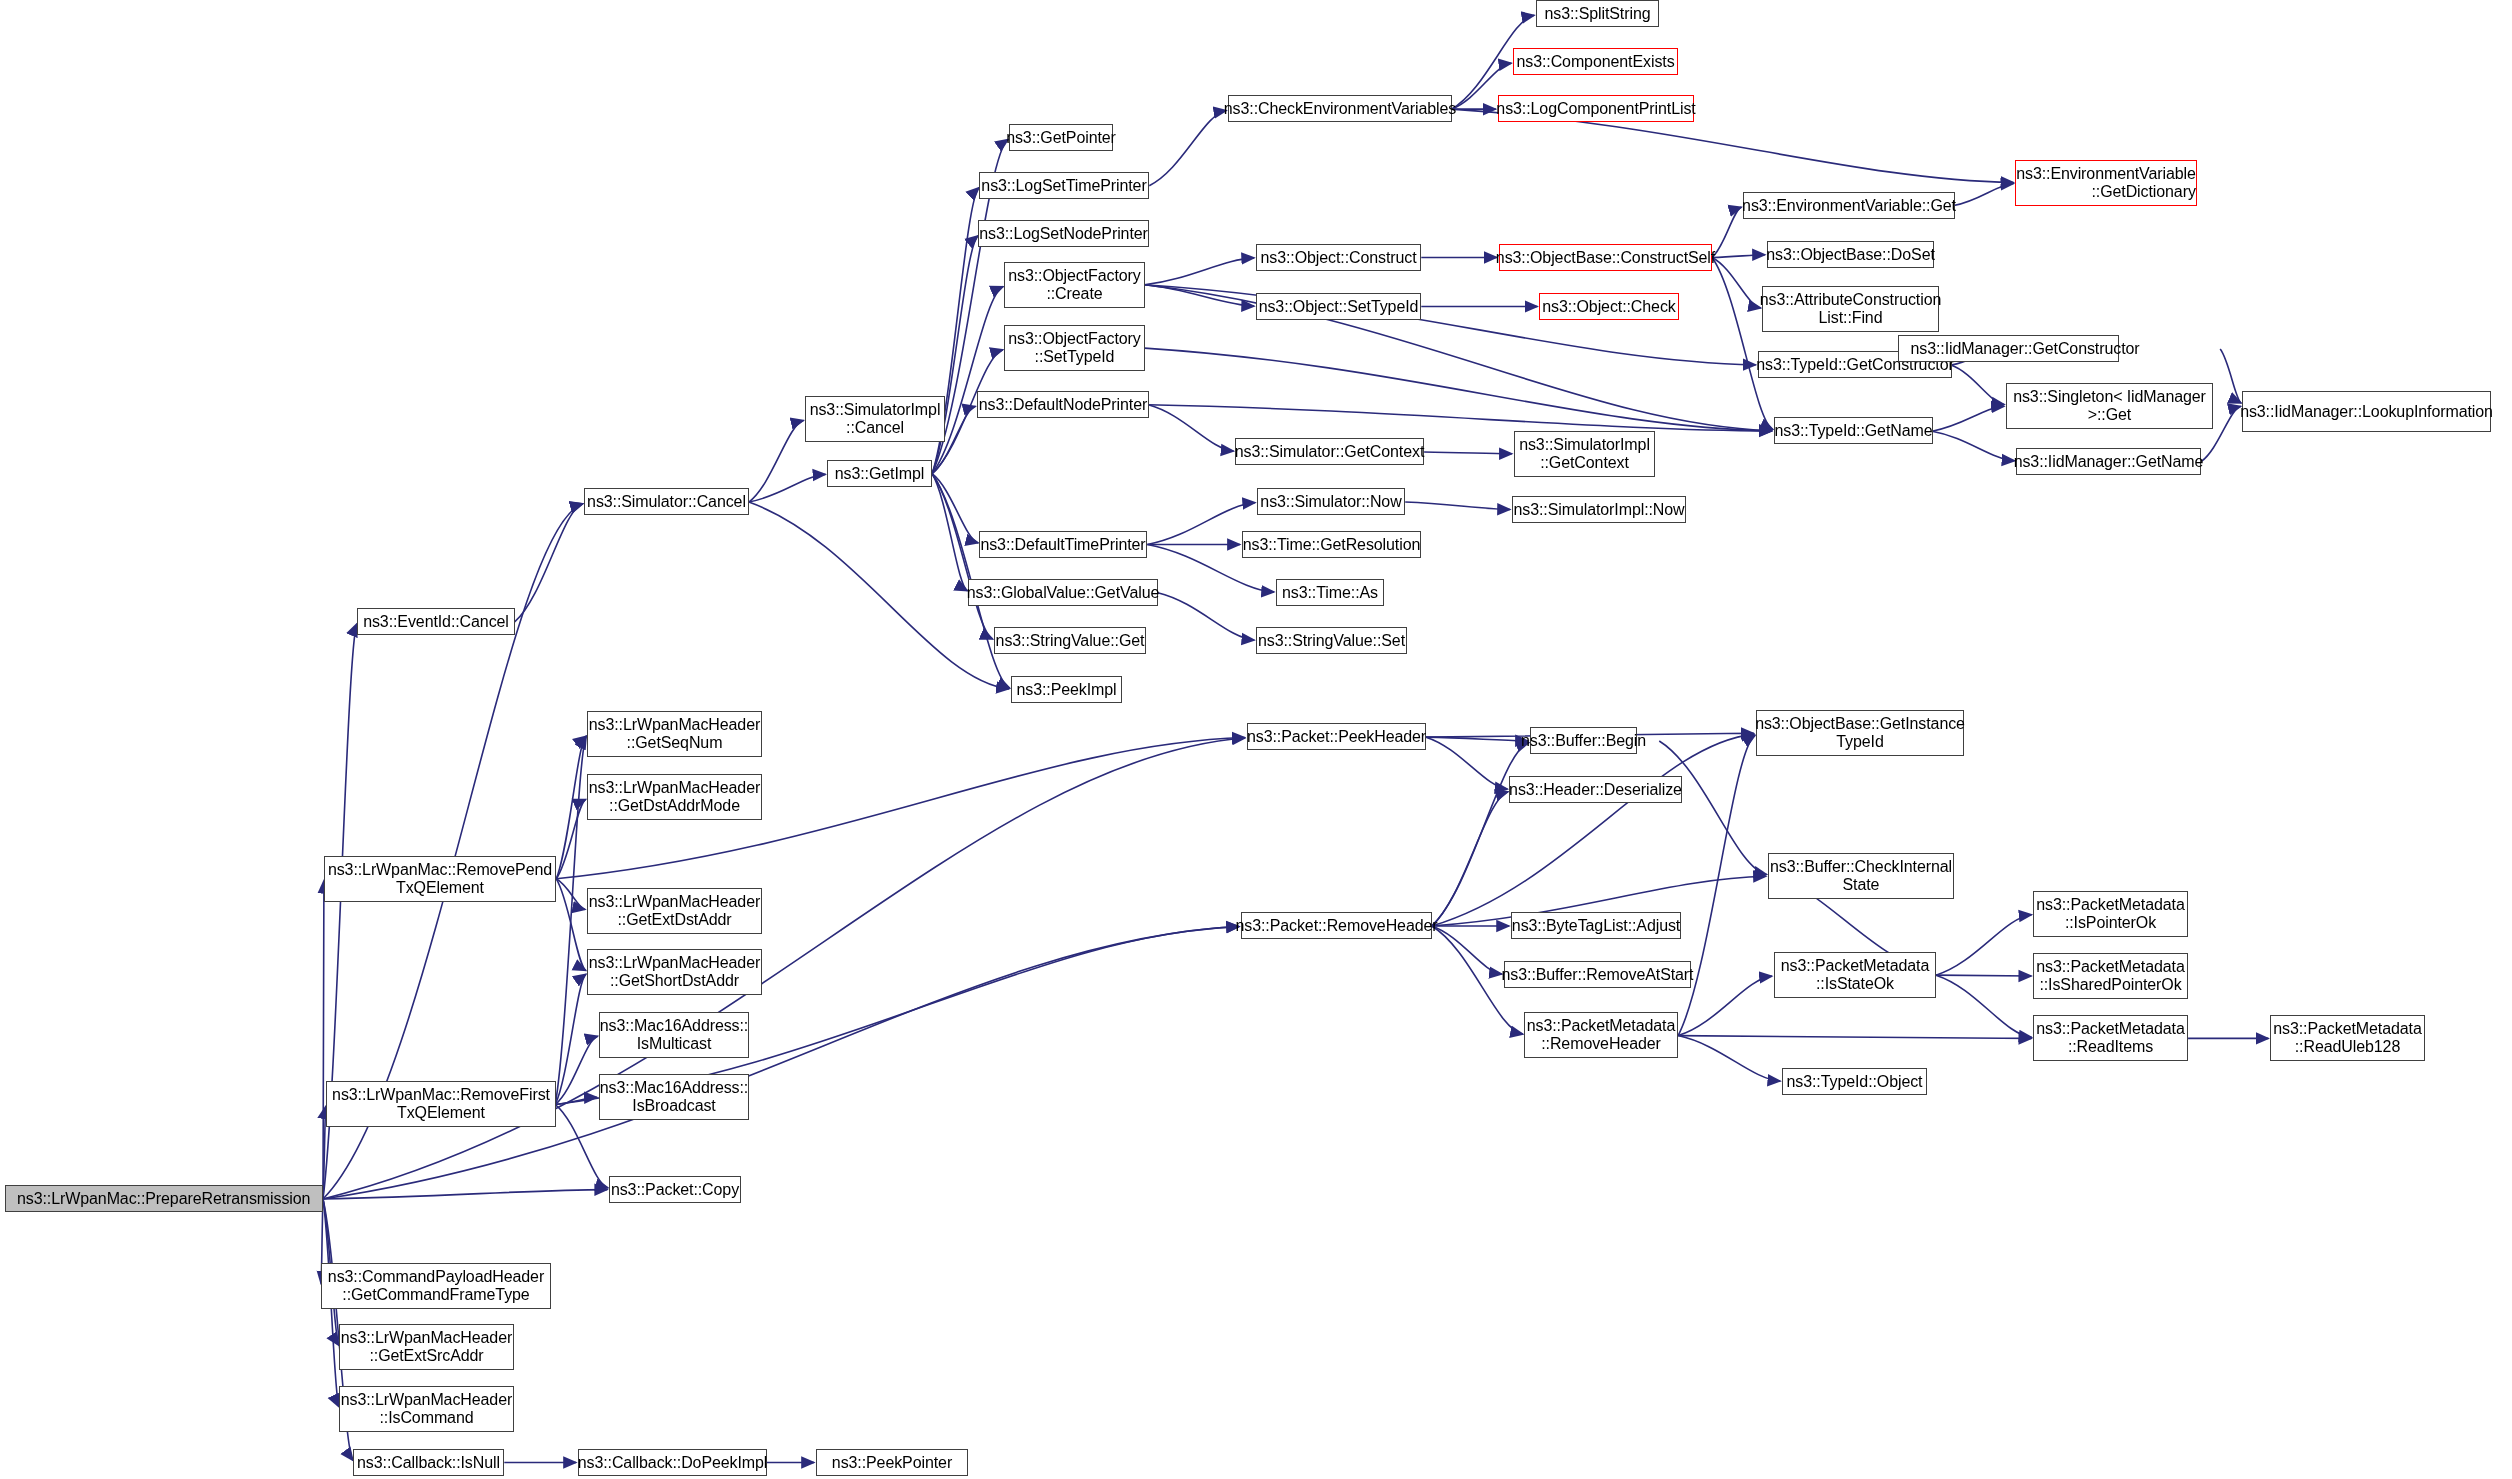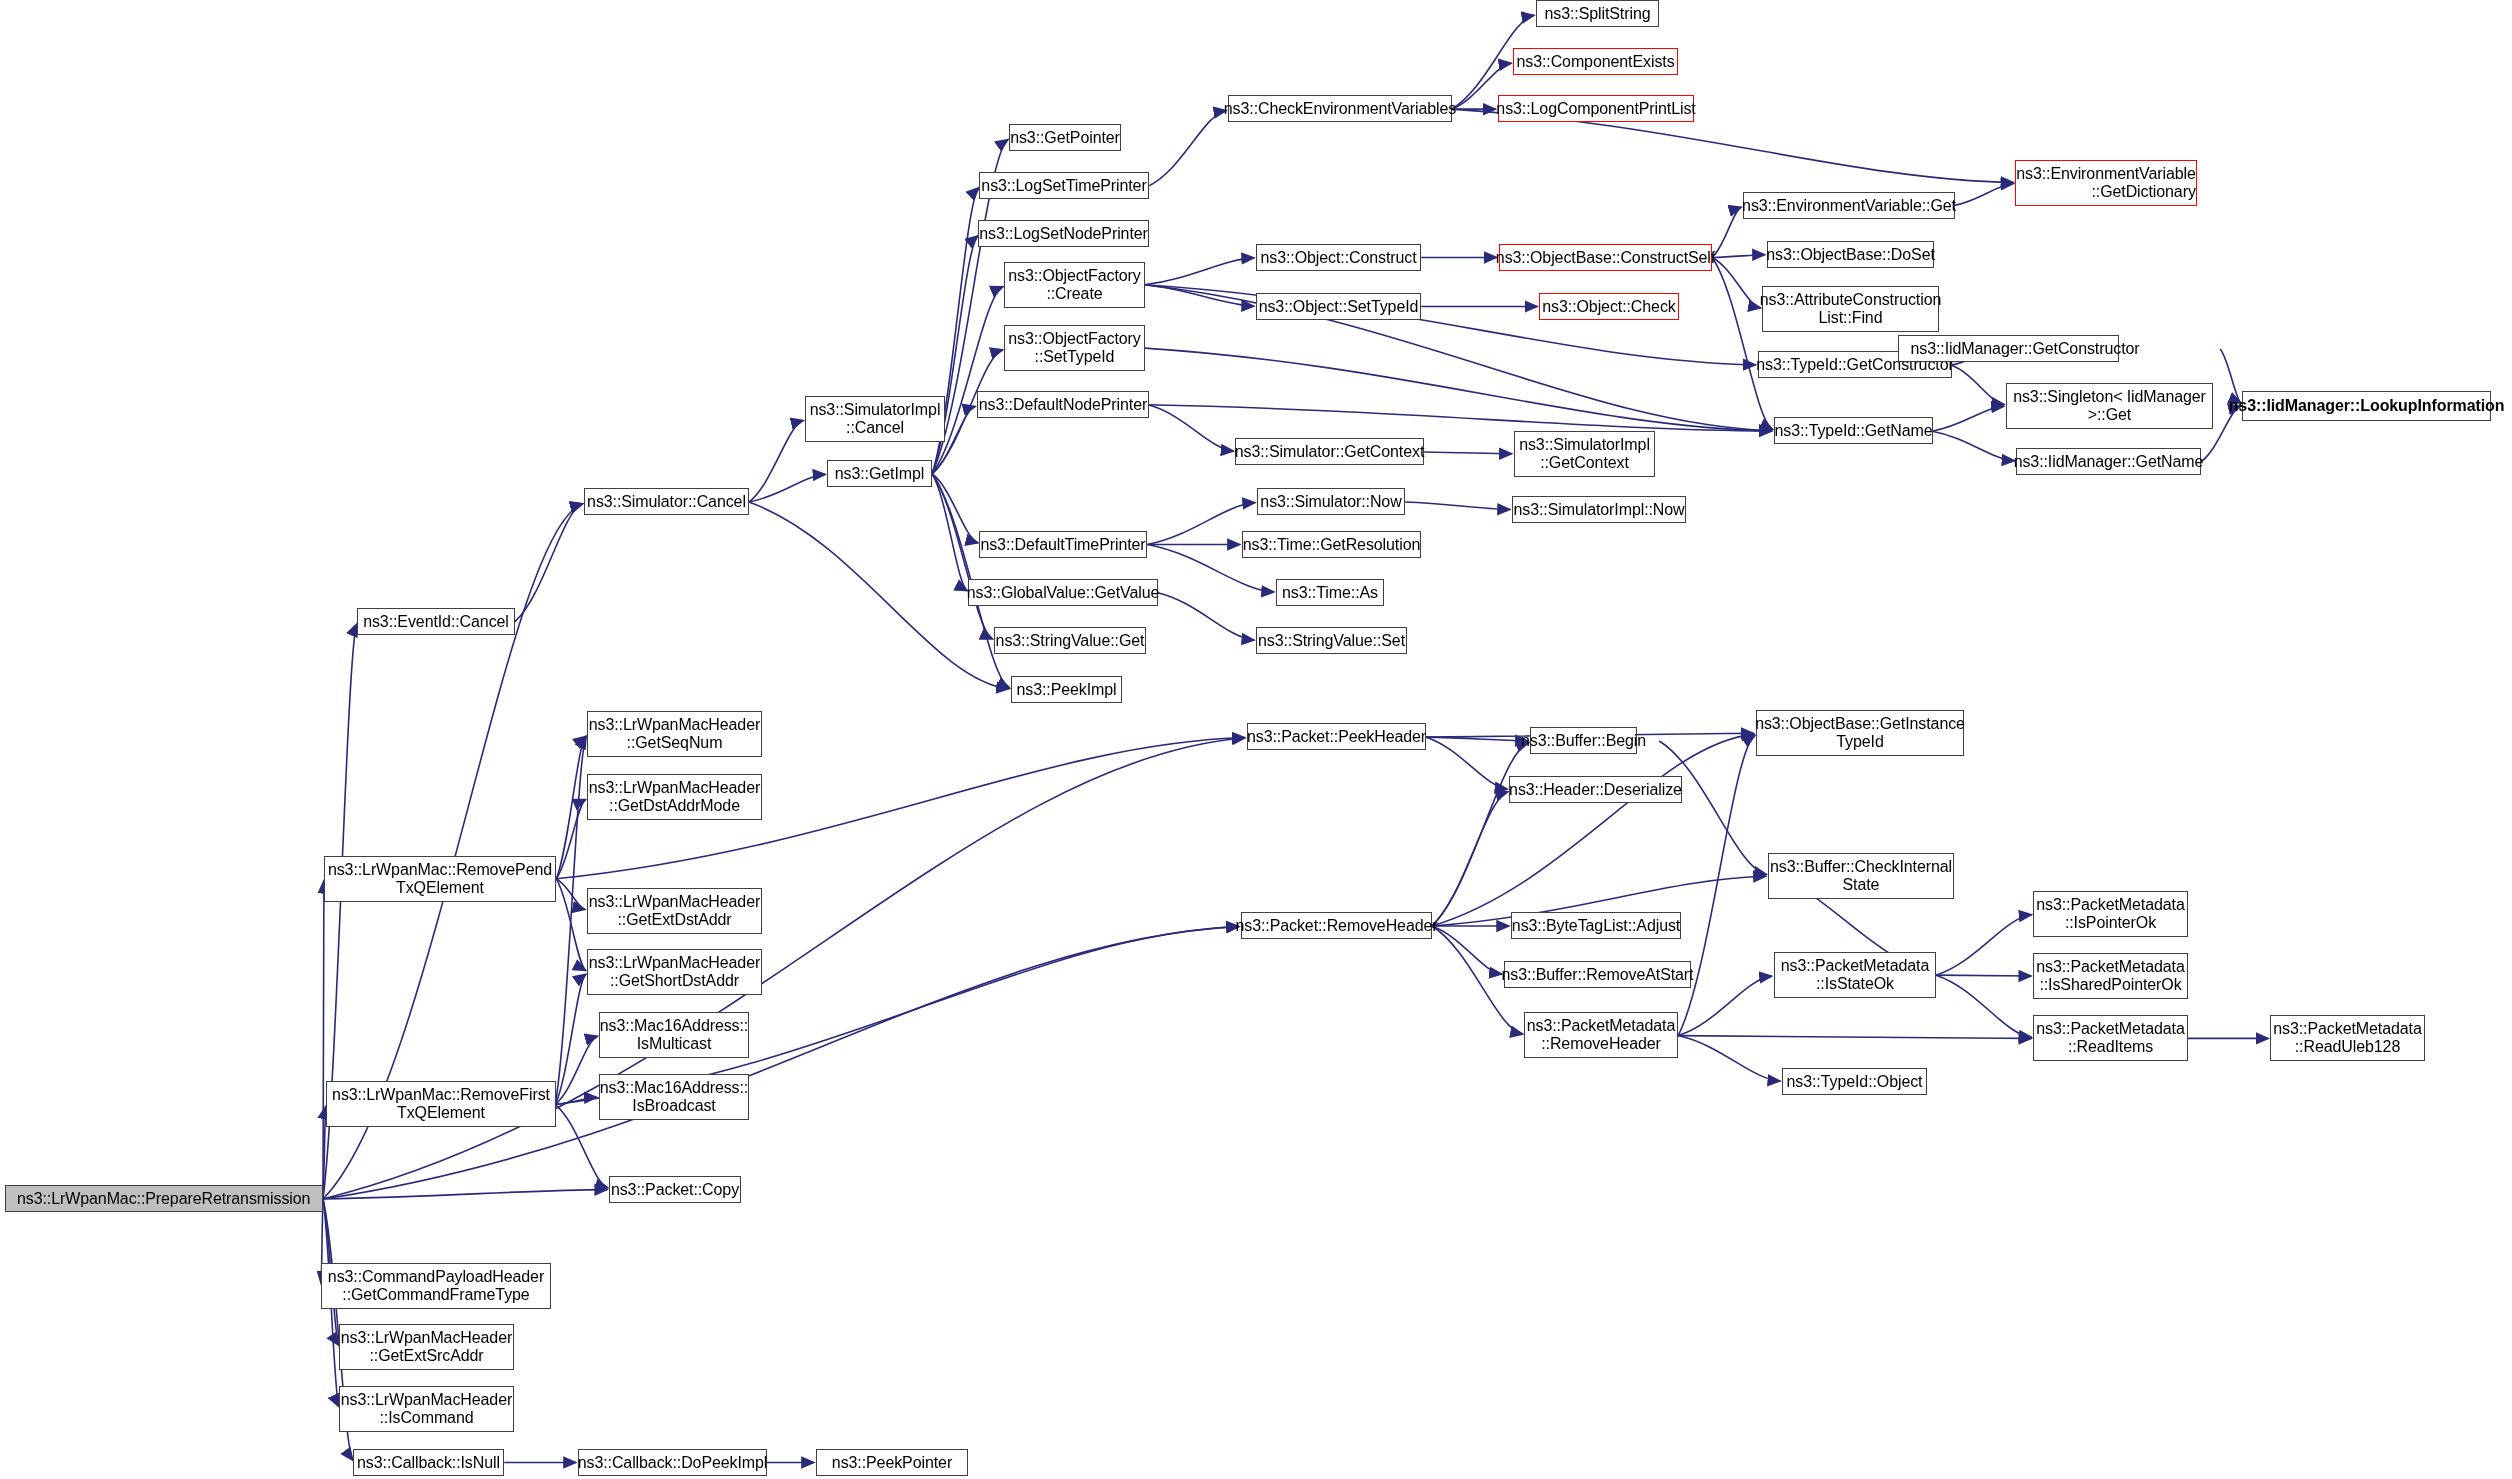--- a/index.html
+++ b/index.html
@@ -144,21 +144,21 @@
 ::GetExtSrcAddr</div>
       <div class="node" style="left: 339px; top: 1386px; width: 175px; height: 46px;">ns3::LrWpanMacHeader
 ::IsCommand</div>
       <div class="node" style="left: 353px; top: 1449px; width: 151px; height: 27px;">ns3::Callback::IsNull</div>
       <div class="node" style="left: 578px; top: 1449px; width: 189px; height: 27px;">ns3::Callback::DoPeekImpl</div>
       <div class="node" style="left: 816px; top: 1449px; width: 152px; height: 27px;">ns3::PeekPointer</div>
       <div class="node" style="left: 584px; top: 488px; width: 165px; height: 27px;">ns3::Simulator::Cancel</div>
       <div class="node" style="left: 805px; top: 396px; width: 140px; height: 46px;">ns3::SimulatorImpl
 ::Cancel</div>
       <div class="node" style="left: 827px; top: 460px; width: 105px; height: 27px;">ns3::GetImpl</div>
-      <div class="node" style="left: 1009px; top: 124px; width: 112px; height: 27px;">ns3::GetPointer</div>
+      <div class="node" style="left: 1009px; top: 124px; width: 104px; height: 27px;">ns3::GetPointer</div>
       <div class="node" style="left: 979px; top: 172px; width: 170px; height: 27px;">ns3::LogSetTimePrinter</div>
       <div class="node" style="left: 978px; top: 220px; width: 171px; height: 27px;">ns3::LogSetNodePrinter</div>
       <div class="node" style="left: 1004px; top: 262px; width: 141px; height: 46px;">ns3::ObjectFactory
 ::Create</div>
       <div class="node" style="left: 1004px; top: 325px; width: 141px; height: 46px;">ns3::ObjectFactory
 ::SetTypeId</div>
       <div class="node" style="left: 977px; top: 391px; width: 172px; height: 27px;">ns3::DefaultNodePrinter</div>
       <div class="node" style="left: 979px; top: 531px; width: 168px; height: 27px;">ns3::DefaultTimePrinter</div>
       <div class="node" style="left: 968px; top: 579px; width: 190px; height: 27px;">ns3::GlobalValue::GetValue</div>
       <div class="node" style="left: 994px; top: 627px; width: 152px; height: 27px;">ns3::StringValue::Get</div>
@@ -176,21 +176,21 @@
 ::GetDictionary</div>
       <div class="node" style="left: 1767px; top: 241px; width: 167px; height: 27px;">ns3::ObjectBase::DoSet</div>
       <div class="node" style="left: 1762px; top: 286px; width: 177px; height: 46px;">ns3::AttributeConstruction
 List::Find</div>
       <div class="node" style="left: 1758px; top: 351px; width: 194px; height: 27px;">ns3::TypeId::GetConstructor</div>
       <div class="node" style="left: 1774px; top: 417px; width: 159px; height: 27px;">ns3::TypeId::GetName</div>
       <div class="node" style="left: 1898px; top: 335px; width: 221px; height: 27px; padding-left: 33px;">ns3::IidManager::GetConstructor</div>
       <div class="node" style="left: 2006px; top: 383px; width: 207px; height: 46px;">ns3::Singleton&lt; IidManager
 &gt;::Get</div>
       <div class="node" style="left: 2016px; top: 448px; width: 185px; height: 27px;">ns3::IidManager::GetName</div>
-      <div class="node" style="left: 2242px; top: 391px; width: 249px; height: 30px; font-weight: bold;">ns3::IidManager::LookupInformation</div>
+      <div class="node" style="left: 2242px; top: 391px; width: 249px; height: 41px;">ns3::IidManager::LookupInformation</div>
       <div class="node" style="left: 1235px; top: 438px; width: 189px; height: 27px;">ns3::Simulator::GetContext</div>
       <div class="node" style="left: 1514px; top: 431px; width: 141px; height: 46px;">ns3::SimulatorImpl
 ::GetContext</div>
       <div class="node" style="left: 1257px; top: 488px; width: 148px; height: 27px;">ns3::Simulator::Now</div>
       <div class="node" style="left: 1512px; top: 496px; width: 174px; height: 27px;">ns3::SimulatorImpl::Now</div>
       <div class="node" style="left: 1242px; top: 531px; width: 179px; height: 27px;">ns3::Time::GetResolution</div>
       <div class="node" style="left: 1276px; top: 579px; width: 108px; height: 27px;">ns3::Time::As</div>
       <div class="node" style="left: 1256px; top: 627px; width: 151px; height: 27px;">ns3::StringValue::Set</div>
       <div class="node" style="left: 587px; top: 711px; width: 175px; height: 46px;">ns3::LrWpanMacHeader
 ::GetSeqNum</div>

